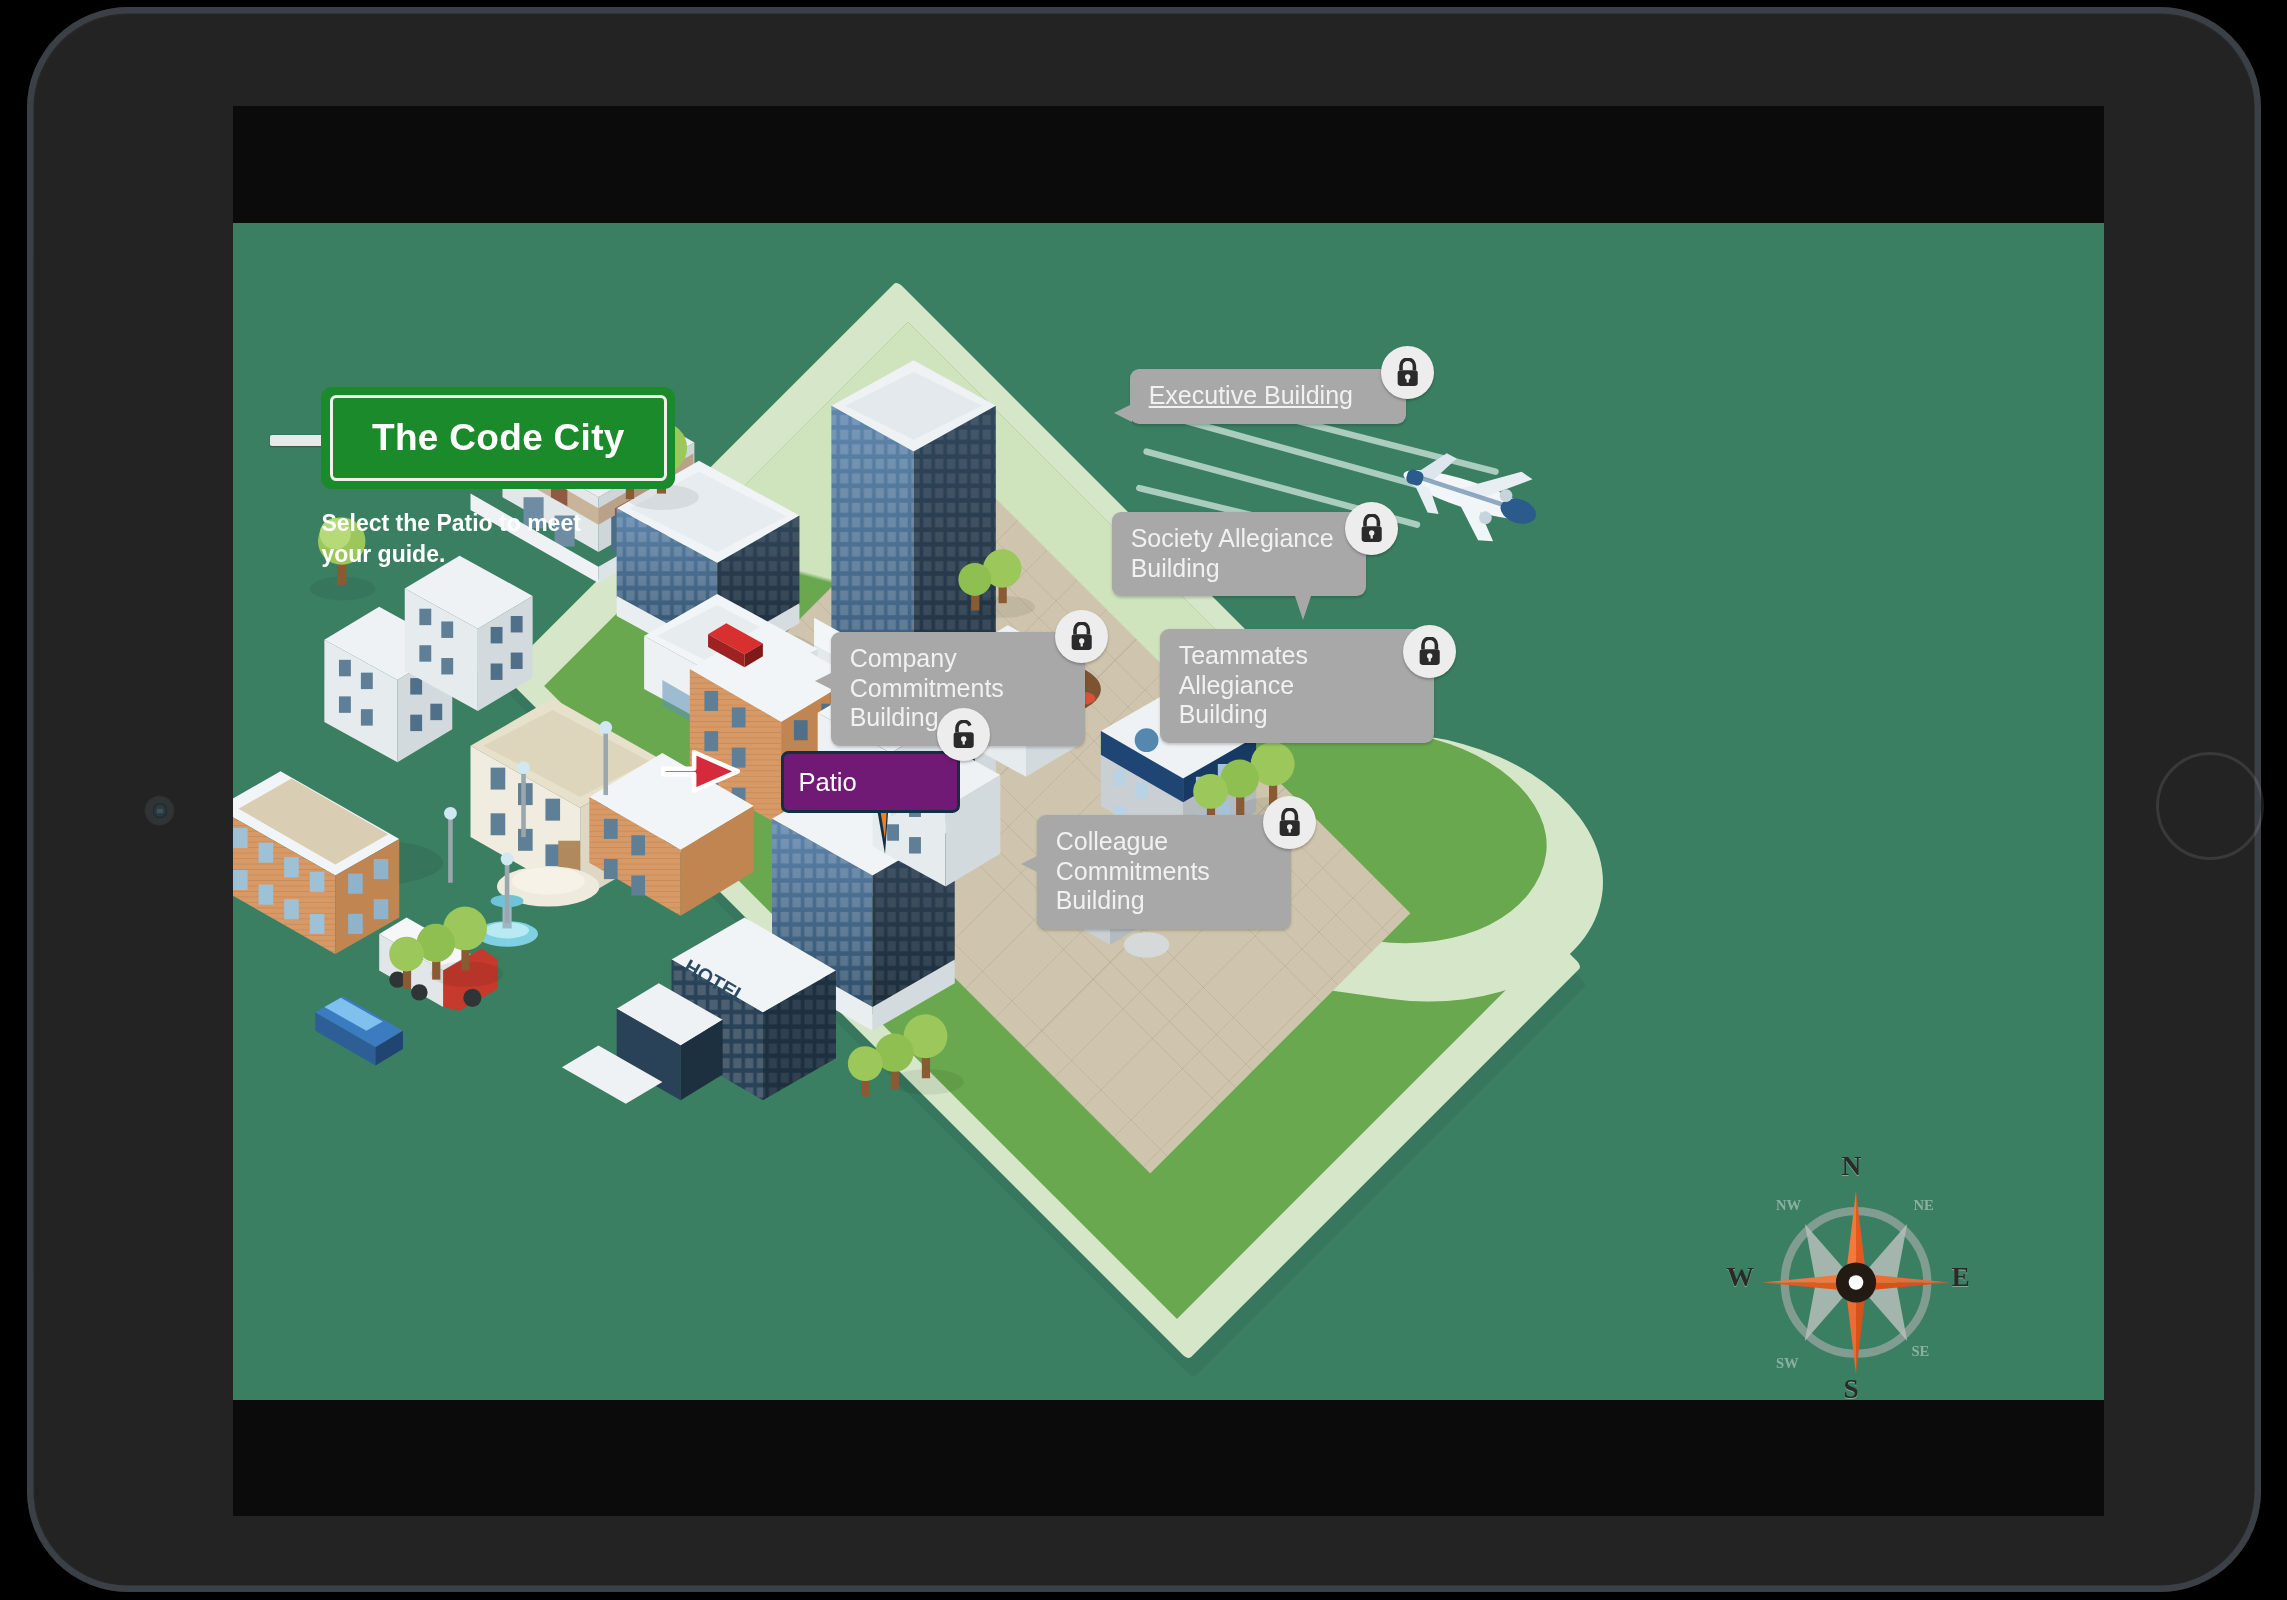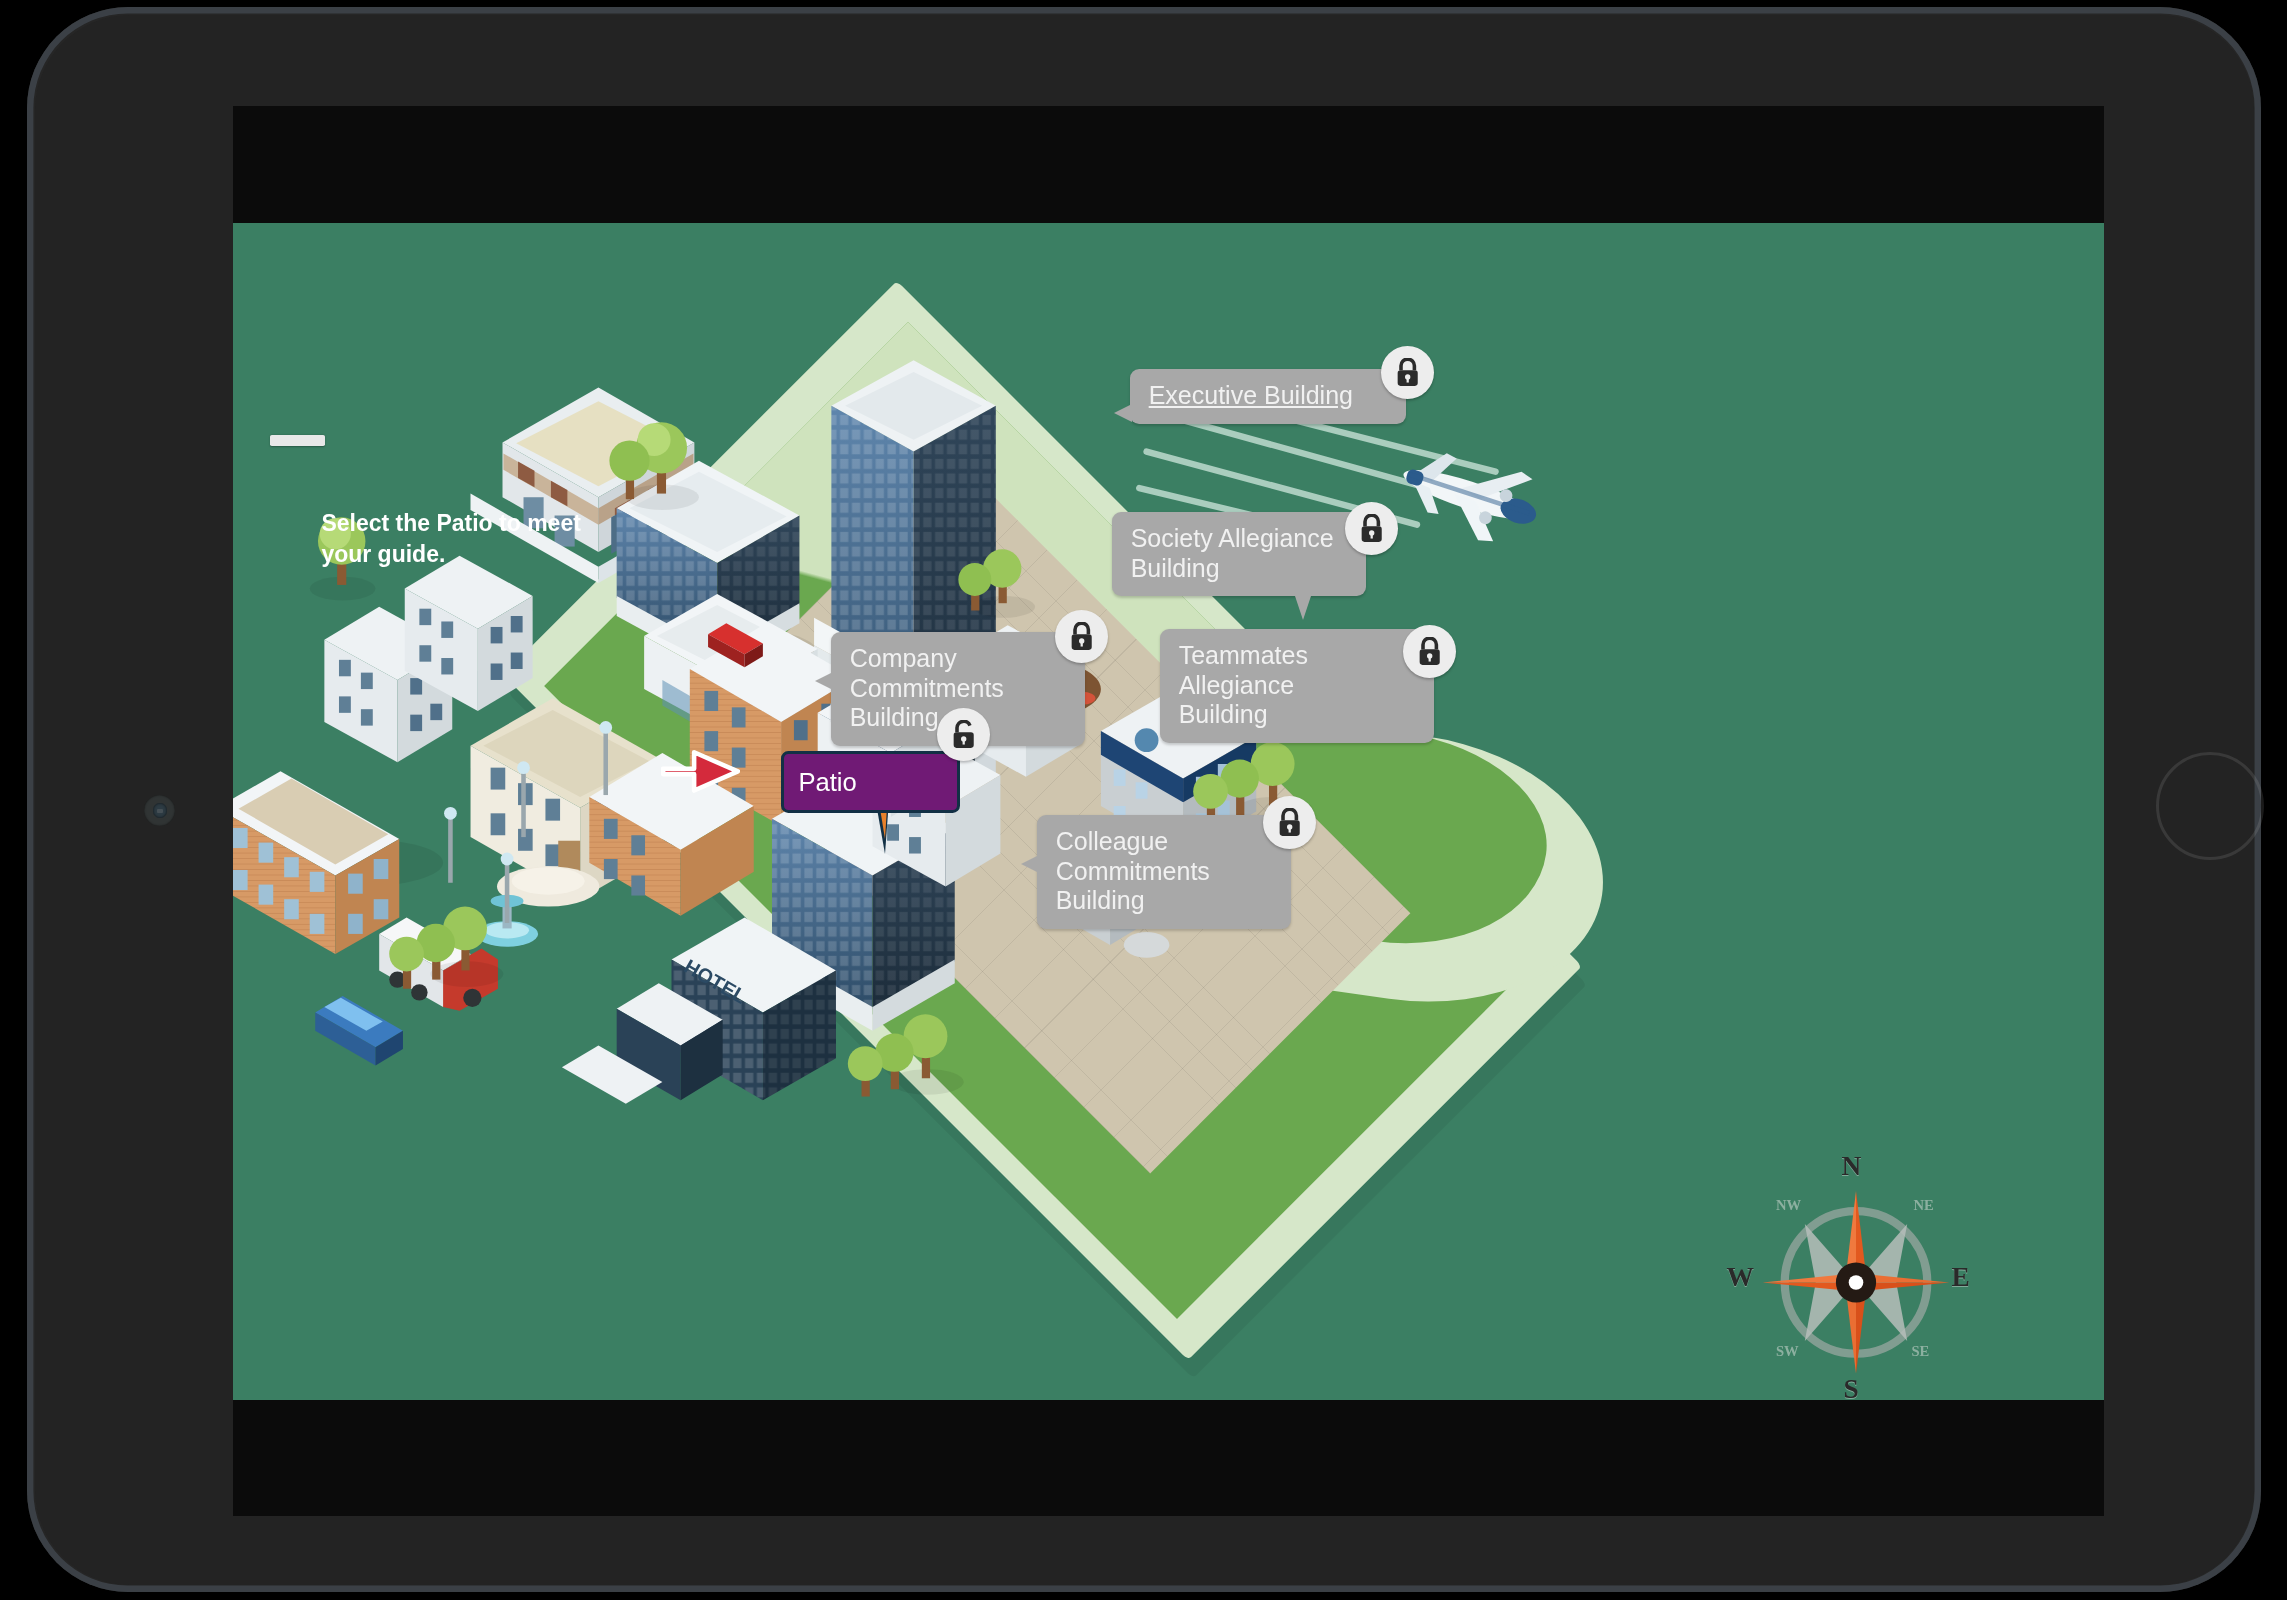--- a/index.html
+++ b/index.html
@@ -762,25 +762,28 @@
             </g>
             <circle cx="116" cy="122" r="22" fill="#241a14"></circle>
             <circle cx="116" cy="122" r="8" fill="#ffffff"></circle>
           </svg>
           <span class="cmp-letter" style="left:91px; top:-20px;">N</span>
           <span class="cmp-letter" style="left:201px; top:91px;">E</span>
           <span class="cmp-letter" style="left:93px; top:203px;">S</span>
           <span class="cmp-letter" style="left:-24px; top:91px;">W</span>
           <span class="cmp-sub" style="left:25.6px; top:25.6px;">NW</span>
           <span class="cmp-sub" style="left:163px; top:25.6px;">NE</span>
-          <span class="cmp-sub" style="left:25.6px; top:172px;">SW</span>
+          <span class="cmp-sub" style="left:25.6px; top:184px;">SW</span>
           <span class="cmp-sub" style="left:161px; top:172px;font-family:Liberation Serif, serif;">SE</span>
         </div>
       </div>
 
 
       <div id="sign-post"></div>
+      <div id="code-city-sign">
+        <span>The Code City</span>
+      </div>
       <div id="instruction">Select the Patio to meet your guide.</div>
 
     </div>
   </div>
 </div>
 
 
 </body></html>

